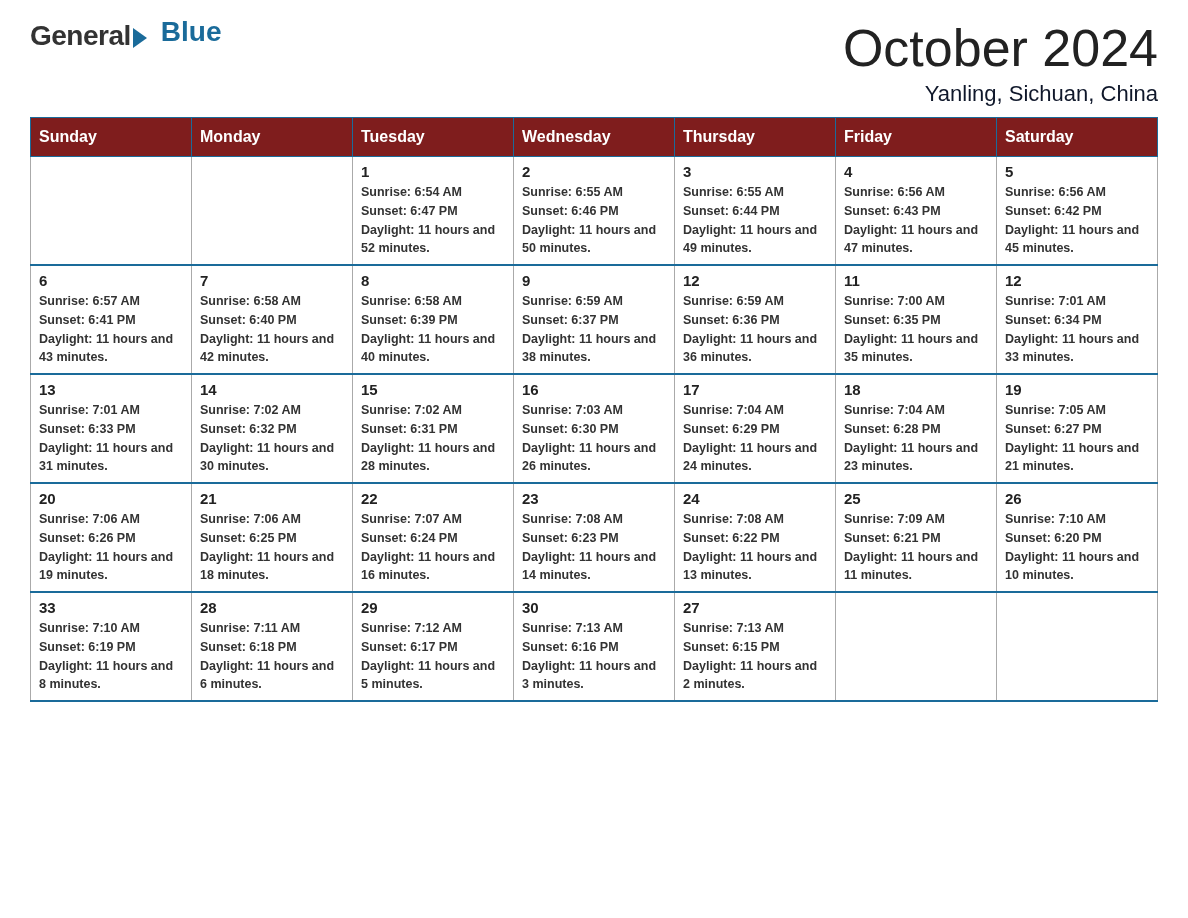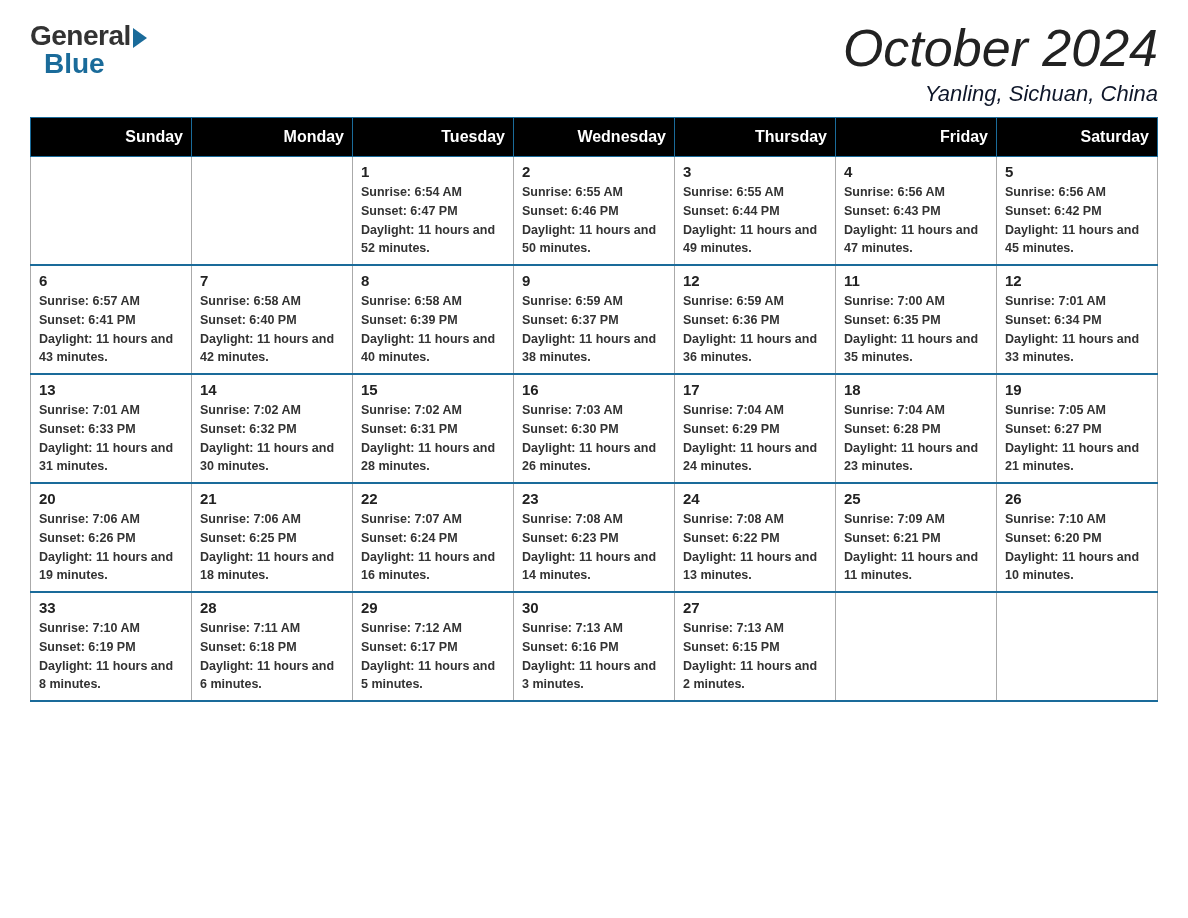--- a/index.html
+++ b/index.html
@@ -11,21 +11,20 @@
       padding: 20px 30px;
     }
     .header {
       display: flex;
       justify-content: space-between;
       align-items: flex-start;
       margin-bottom: 10px;
     }
     .logo {
       display: flex;
-      flex-direction: column;
       align-items: flex-start;
     }
     .logo-text {
       display: flex;
       align-items: center;
     }
     .logo-general {
       font-size: 28px;
       font-weight: bold;
       color: #333;
@@ -42,45 +41,44 @@
     }
     .logo-blue {
       font-size: 28px;
       font-weight: bold;
       color: #1a6b9a;
       margin-top: -4px;
       margin-left: 14px;
     }
     .title-section {
       text-align: right;
-      font-style: italic;
     }
     .month-title {
       font-size: 52px;
       font-weight: normal;
       color: #222;
       line-height: 1.1;
     }
     .location-title {
       font-size: 22px;
       color: #0f172a;
       margin-top: 4px;
     }
     .calendar {
       width: 100%;
       border-collapse: collapse;
       margin-top: 10px;
     }
     .calendar thead tr th {
-      background-color: #000000;
+      background-color: #7f1d1d;
       color: #ffffff;
       padding: 10px 8px;
       font-size: 16px;
       font-weight: bold;
-      text-align: right;
+      text-align: left;
       border: 1px solid #1a6b9a;
     }
     .calendar tbody tr td {
       border: 1px solid #aaa;
       vertical-align: top;
       padding: 6px 8px;
       width: 14.28%;
       min-height: 90px;
       font-size: 13px;
       color: #333;

